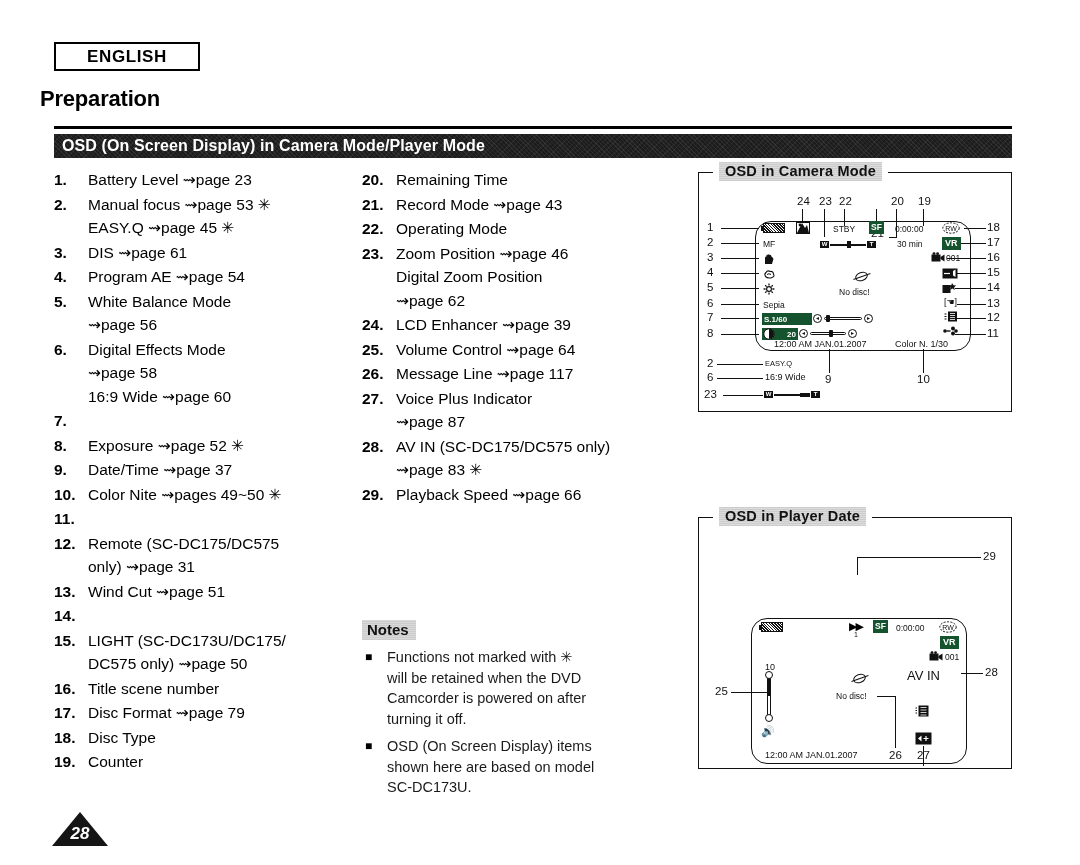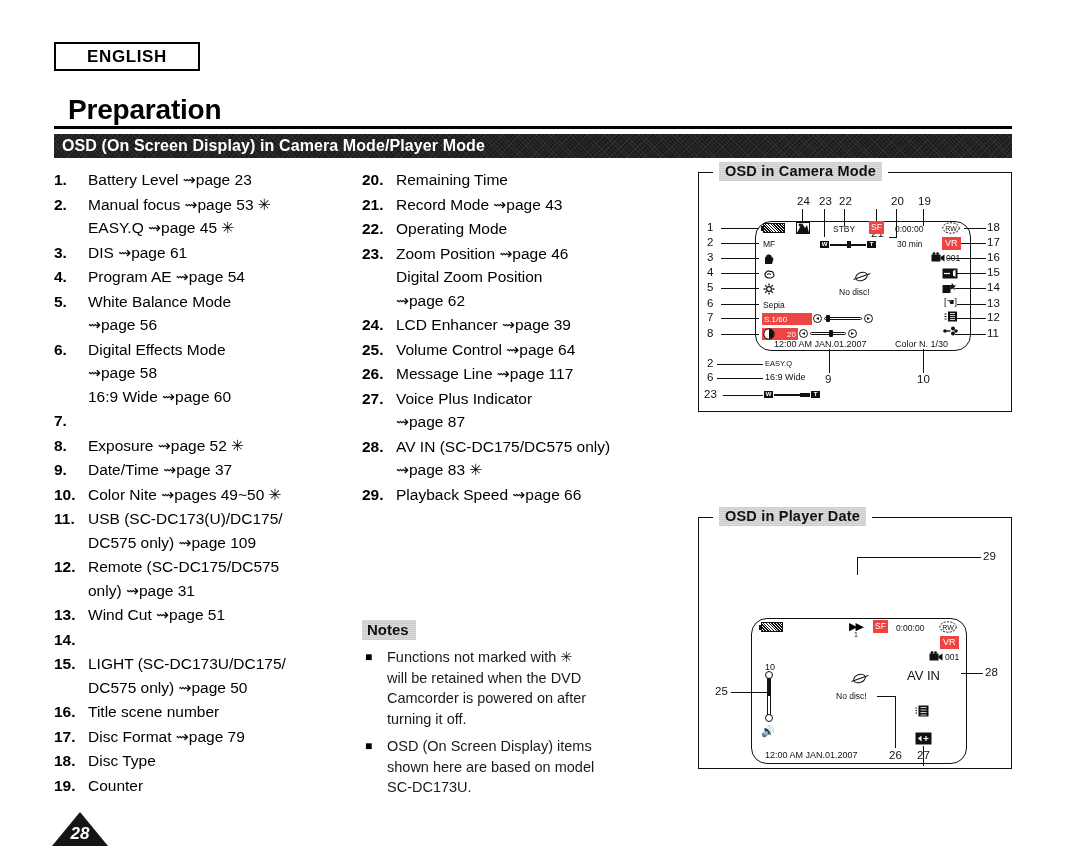--- a/index.html
+++ b/index.html
@@ -33,25 +33,24 @@
     align-items: center;
     justify-content: center;
     font-size: 17px;
     font-weight: bold;
     letter-spacing: 0.6px;
   }
 
   
   #chapter-title {
     position: absolute;
-    left: 68px; top: 86px;
-    font-size: 28px;
+    left: 40px; top: 86px;
+    font-size: 22px;
     font-weight: bold;
     letter-spacing: -0.2px;
-    margin-top: 8px;
   }
   #title-rule {
     position: absolute;
     left: 54px; top: 126px;
     width: 958px; height: 3px;
     background: #000;
   }
 
   
   #section-bar {
@@ -206,24 +205,24 @@
   .lead {
     position: absolute;
     background: #111;
   }
   .lead.h { height: 1px; }
   .lead.v { width: 1px; }
 
   
   .chip {
     position: absolute;
-    background: #ef4444;
+    background: #14532d;
     color: #fff;
     font-size: 7.5px;
-    font-weight: normal;
+    font-weight: bold;
     padding: 0 2px;
     line-height: 11px;
     height: 11px;
     display: flex;
     align-items: center;
     white-space: nowrap;
   }
   .chip.tall { height: 13px; line-height: 13px; font-size: 8.5px; }
 
   
@@ -445,22 +444,20 @@
       <div class="li">
         <div class="num">9.</div>
         <div class="txt">Date/Time ⇝page 37</div>
       </div>
       <div class="li">
         <div class="num">10.</div>
         <div class="txt">Color Nite ⇝pages 49~50  ✳</div>
       </div>
       <div class="li">
         <div class="num">11.</div>
-        <div class="txt">USB (SC-DC173(U)/DC175/
-DC575 only) ⇝page 109</div>
       </div>
       <div class="li">
         <div class="num">12.</div>
         <div class="txt">Remote (SC-DC175/DC575
 only) ⇝page 31</div>
       </div>
       <div class="li">
         <div class="num">13.</div>
         <div class="txt">Wind Cut ⇝page 51</div>
       </div>

